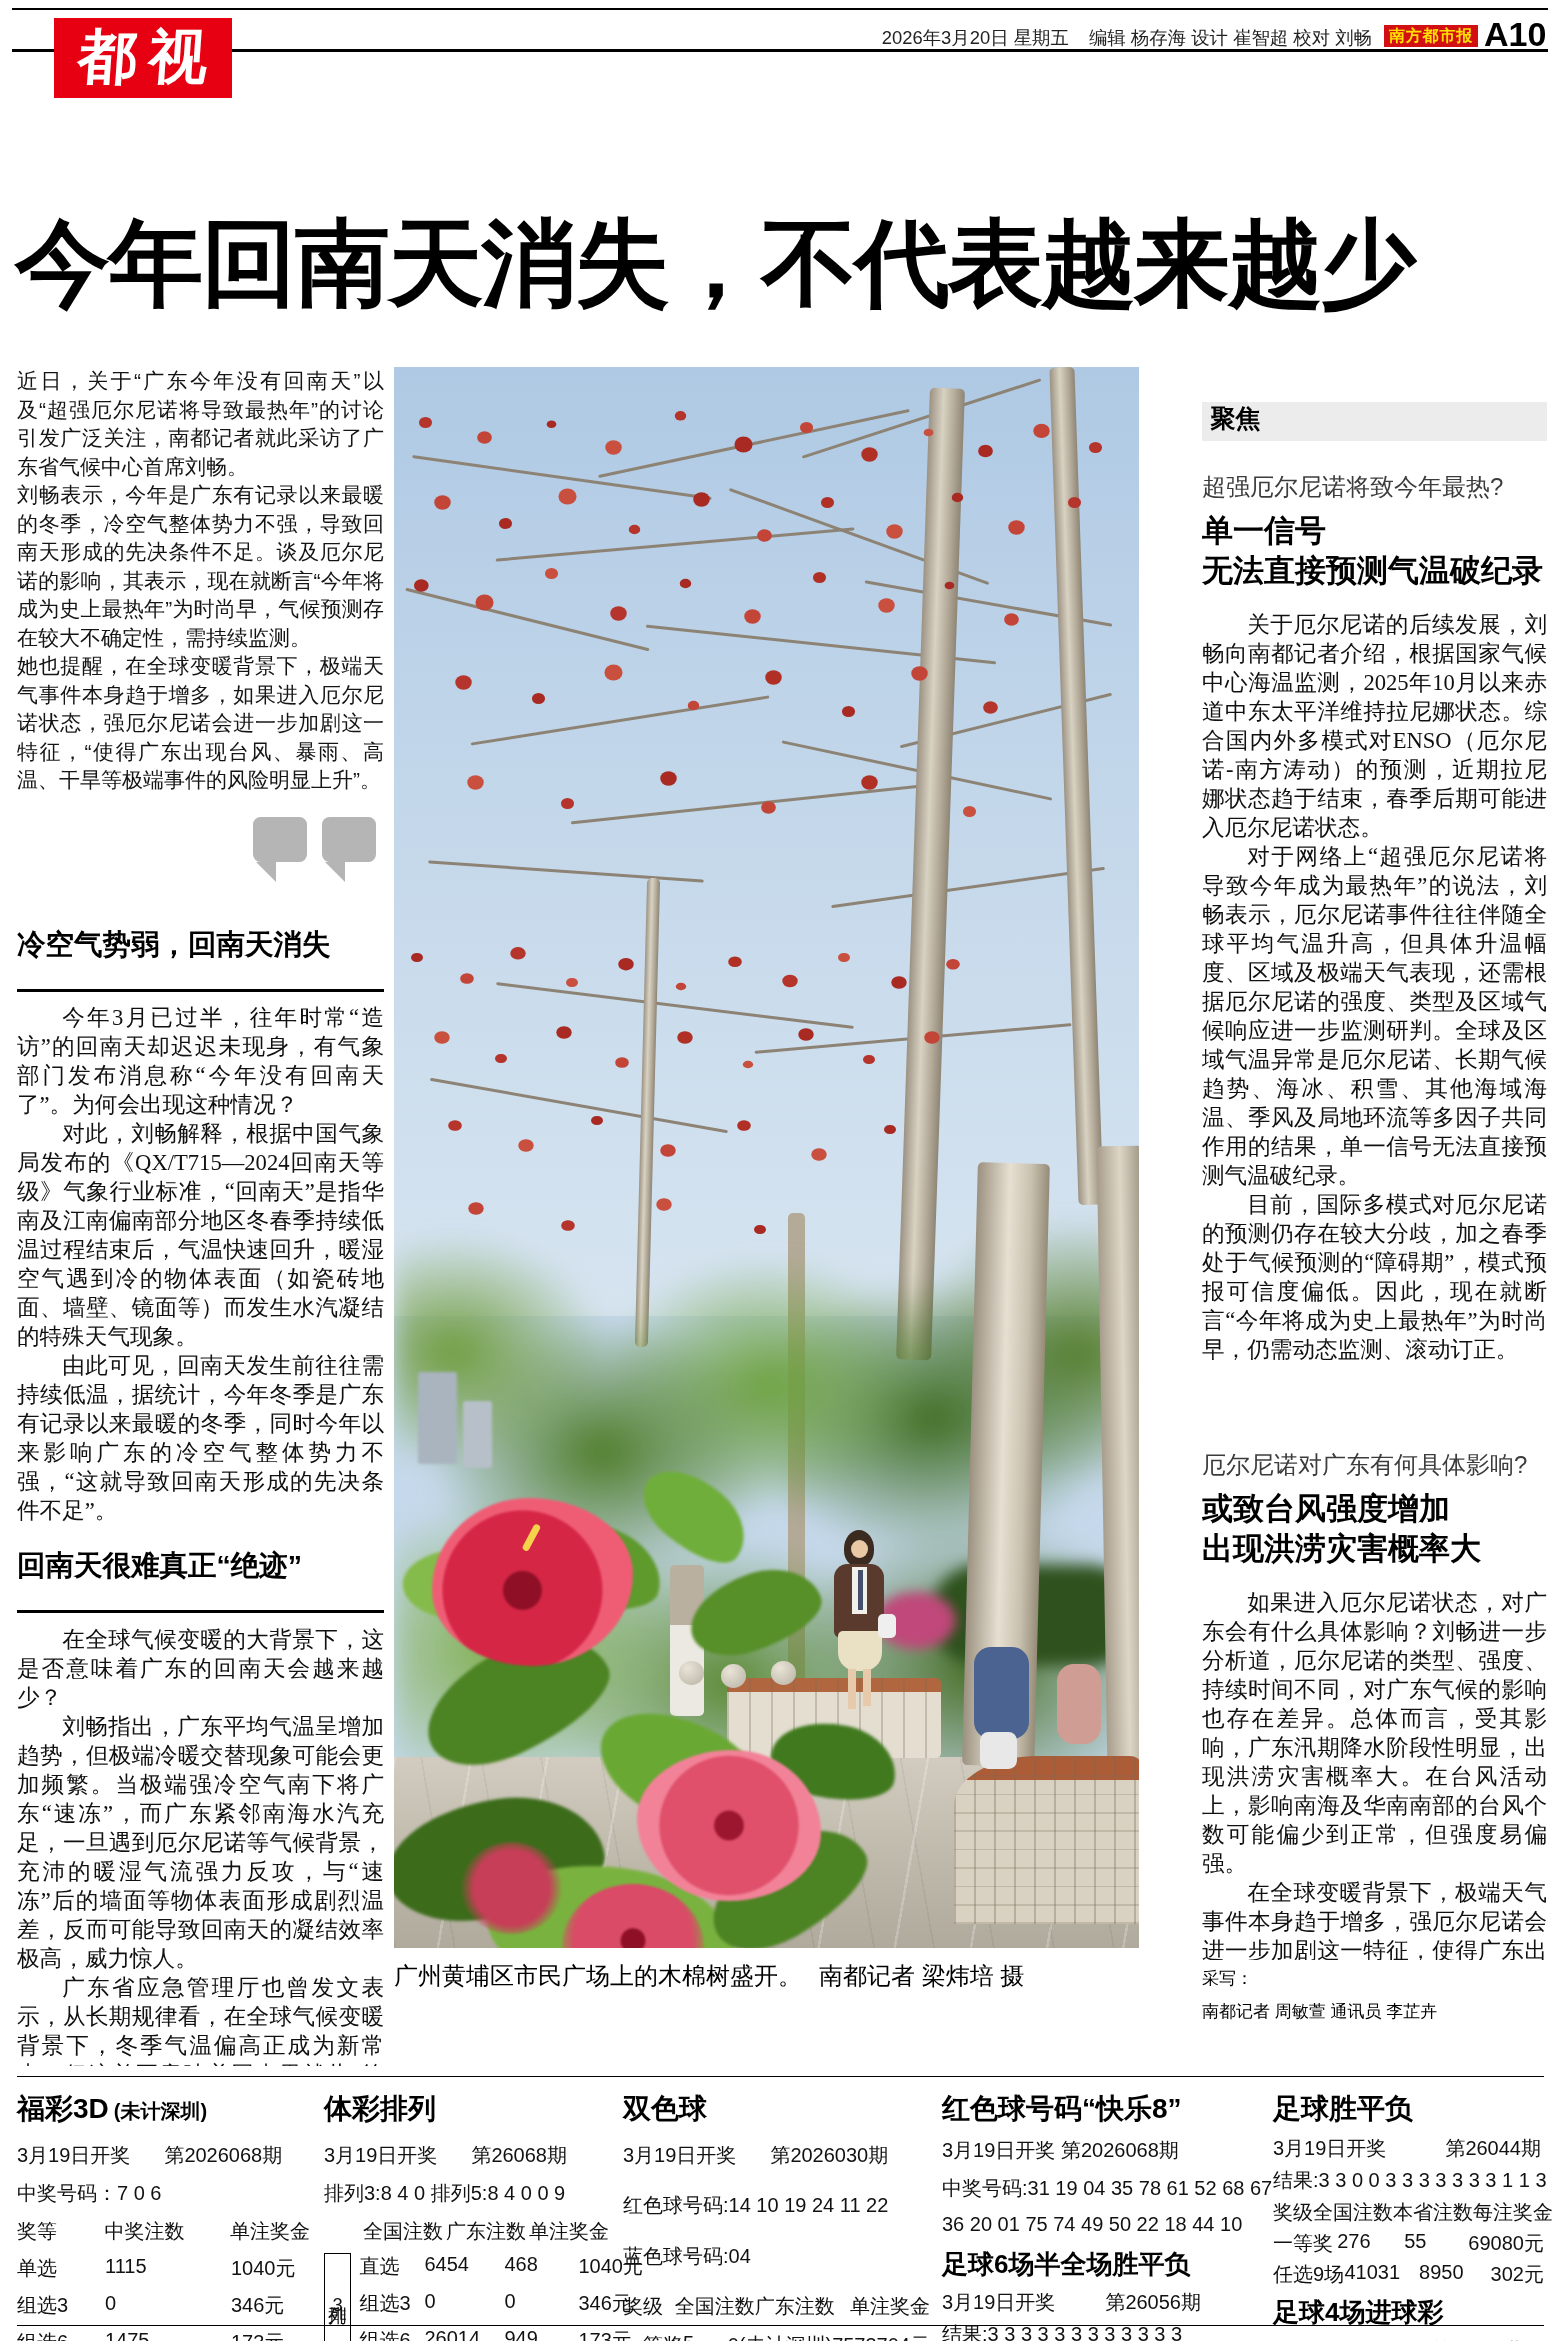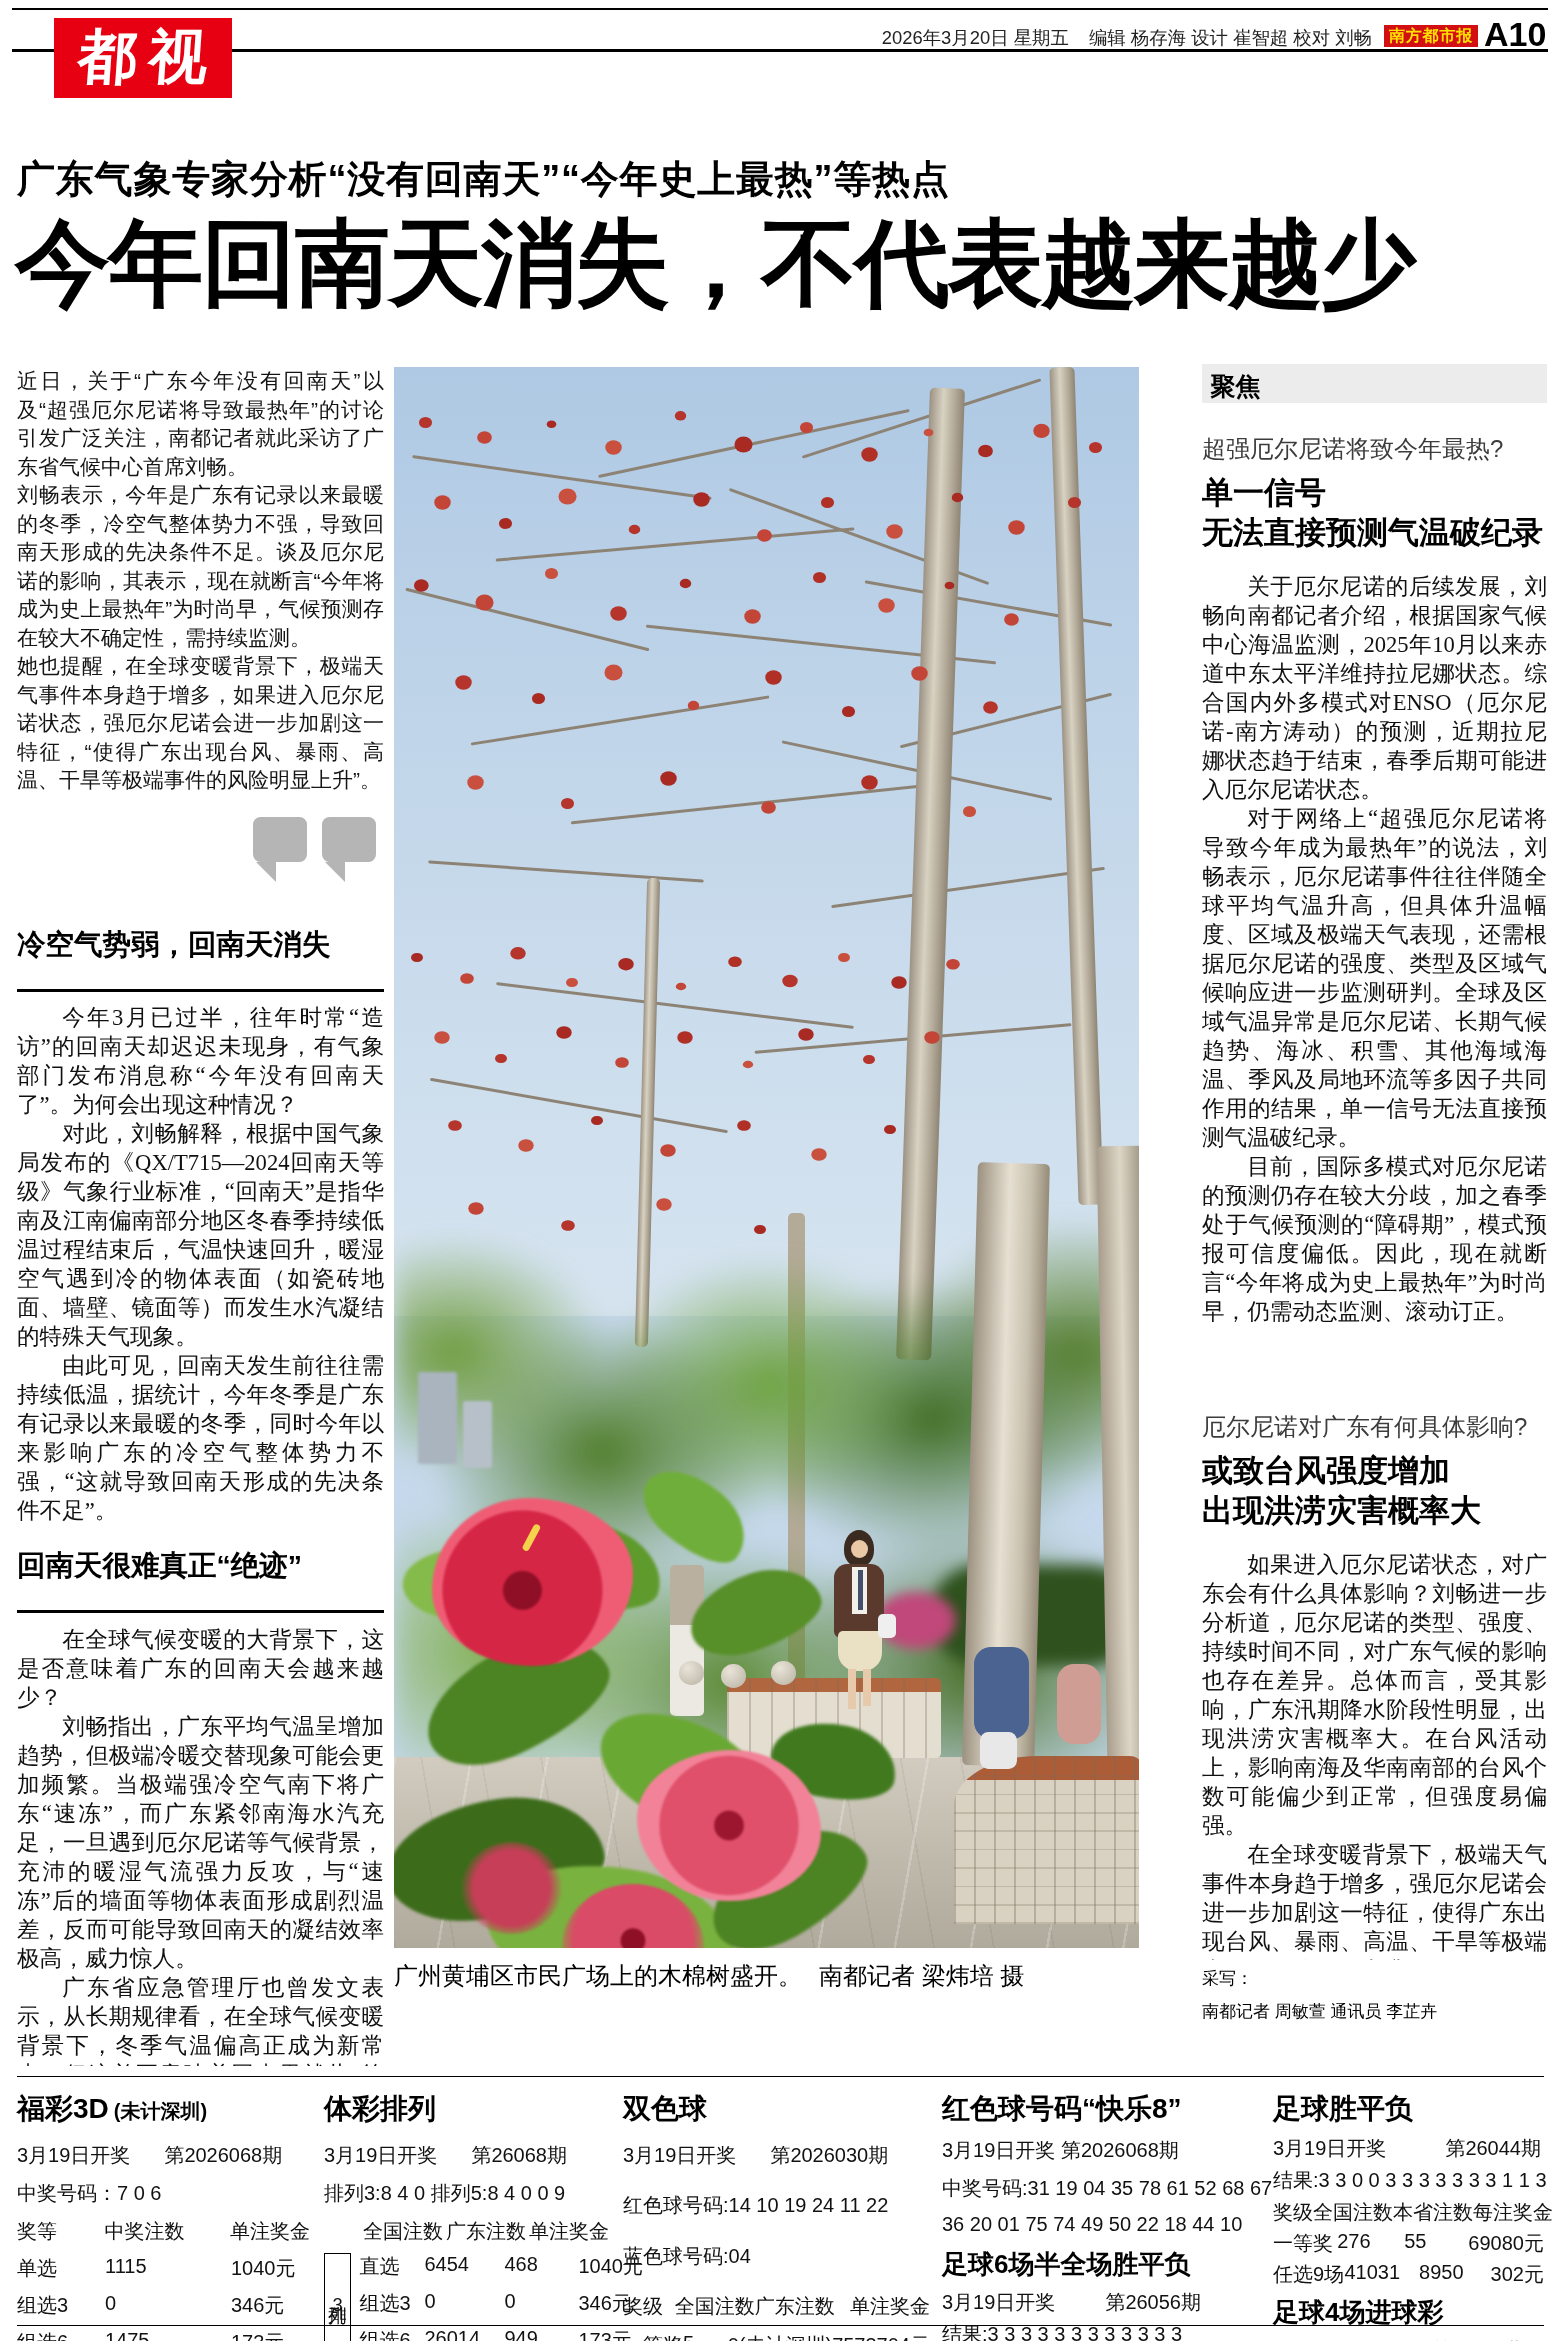--- a/index.html
+++ b/index.html
@@ -74,21 +74,21 @@
   .person i{position:absolute;display:block;}
   .hibiscus i{position:absolute;display:block;}
   .leaf{border-radius:55% 45% 60% 40%/55% 60% 40% 45%;filter:blur(1.7px);}
   .flower{filter:blur(0.8px);}
 
   .caption{position:absolute;left:394px;top:1960px;width:745px;font-size:24px;color:#000;}
   .caption .credit{margin-left:17px;}
 
   
   .col-right{position:absolute;left:1202px;top:364px;width:345px;height:1596px;overflow:hidden;}
-  .focus-bar{background:#ececec;height:39px;display:flex;align-items:flex-end;}
+  .focus-bar{background:#ececec;height:39px;display:flex;align-items:flex-start;margin-top:38px;}
   .focus-bar span{font-size:25px;font-weight:bold;padding-left:8.4px;color:#000;}
   .f-kicker{margin-top:30px;font-size:24px;color:#3c3c3c;}
   .f-title{margin-top:8.4px;font-size:31px;font-weight:bold;line-height:40px;color:#000;}
   .f-body{font-family:"Liberation Serif","DejaVu Serif",serif;margin-top:18.4px;}
   .f-body p{margin:0;font-size:22.6px;line-height:29px;color:#101010;text-indent:2em;text-align:justify;}
   .gap-top{margin-top:85px;}
   .byline{position:absolute;left:1202px;top:1967px;width:345px;font-size:17px;font-weight:normal;color:#000;}
   .byline div{margin-bottom:10px;}
 
   
@@ -124,21 +124,20 @@
     <span>都视</span>
   </div>
   <div class="dateline">
     <span>2026年3月20日 星期五</span>
     <span class="staff">编辑 杨存海 设计 崔智超 校对 刘畅</span>
   </div>
   <div class="paper-badge">南方都市报</div>
   <div class="page-no">A10</div>
   <div class="rule rule-head"></div>
 
-  <div class="kicker">广东气象专家分析“没有回南天”“今年史上最热”等热点</div>
   <h1 class="headline">今年回南天消失，不代表越来越少</h1>
 
   <div class="col-left">
     <div class="lead">
       <p>近日，关于“广东今年没有回南天”以及“超强厄尔尼诺将导致最热年”的讨论引发广泛关注，南都记者就此采访了广东省气候中心首席刘畅。</p>
       <p>刘畅表示，今年是广东有记录以来最暖的冬季，冷空气整体势力不强，导致回南天形成的先决条件不足。谈及厄尔尼诺的影响，其表示，现在就断言“今年将成为史上最热年”为时尚早，气候预测存在较大不确定性，需持续监测。</p>
       <p>她也提醒，在全球变暖背景下，极端天气事件本身趋于增多，如果进入厄尔尼诺状态，强厄尔尼诺会进一步加剧这一特征，“使得广东出现台风、暴雨、高温、干旱等极端事件的风险明显上升”。</p>
     </div>
     <div class="quotes">
       <div class="qmark"></div>

